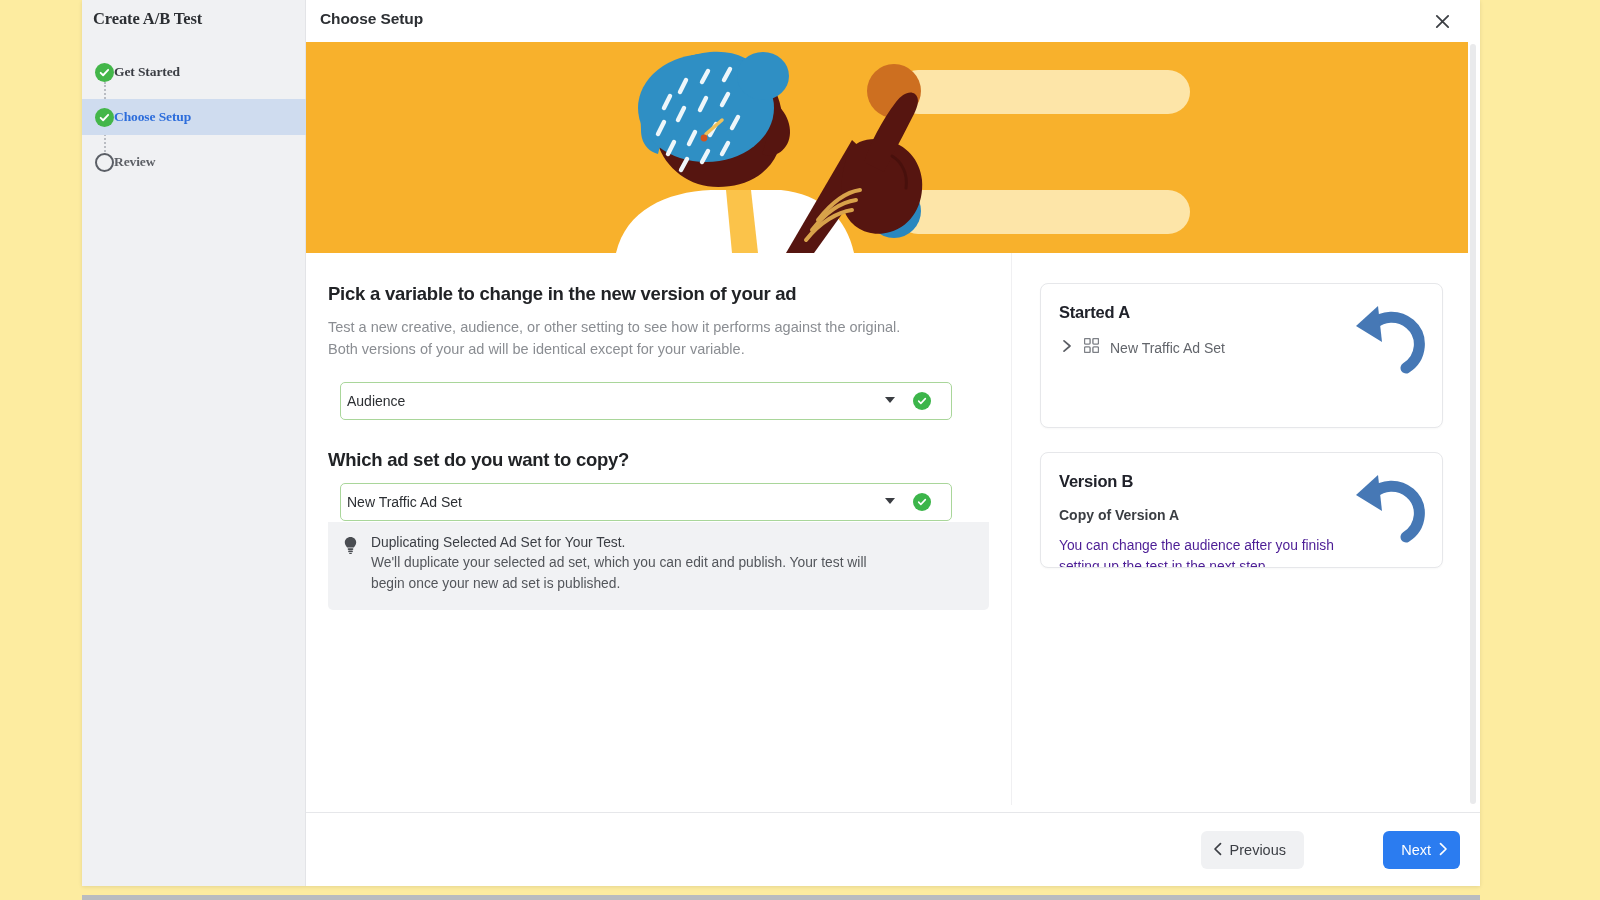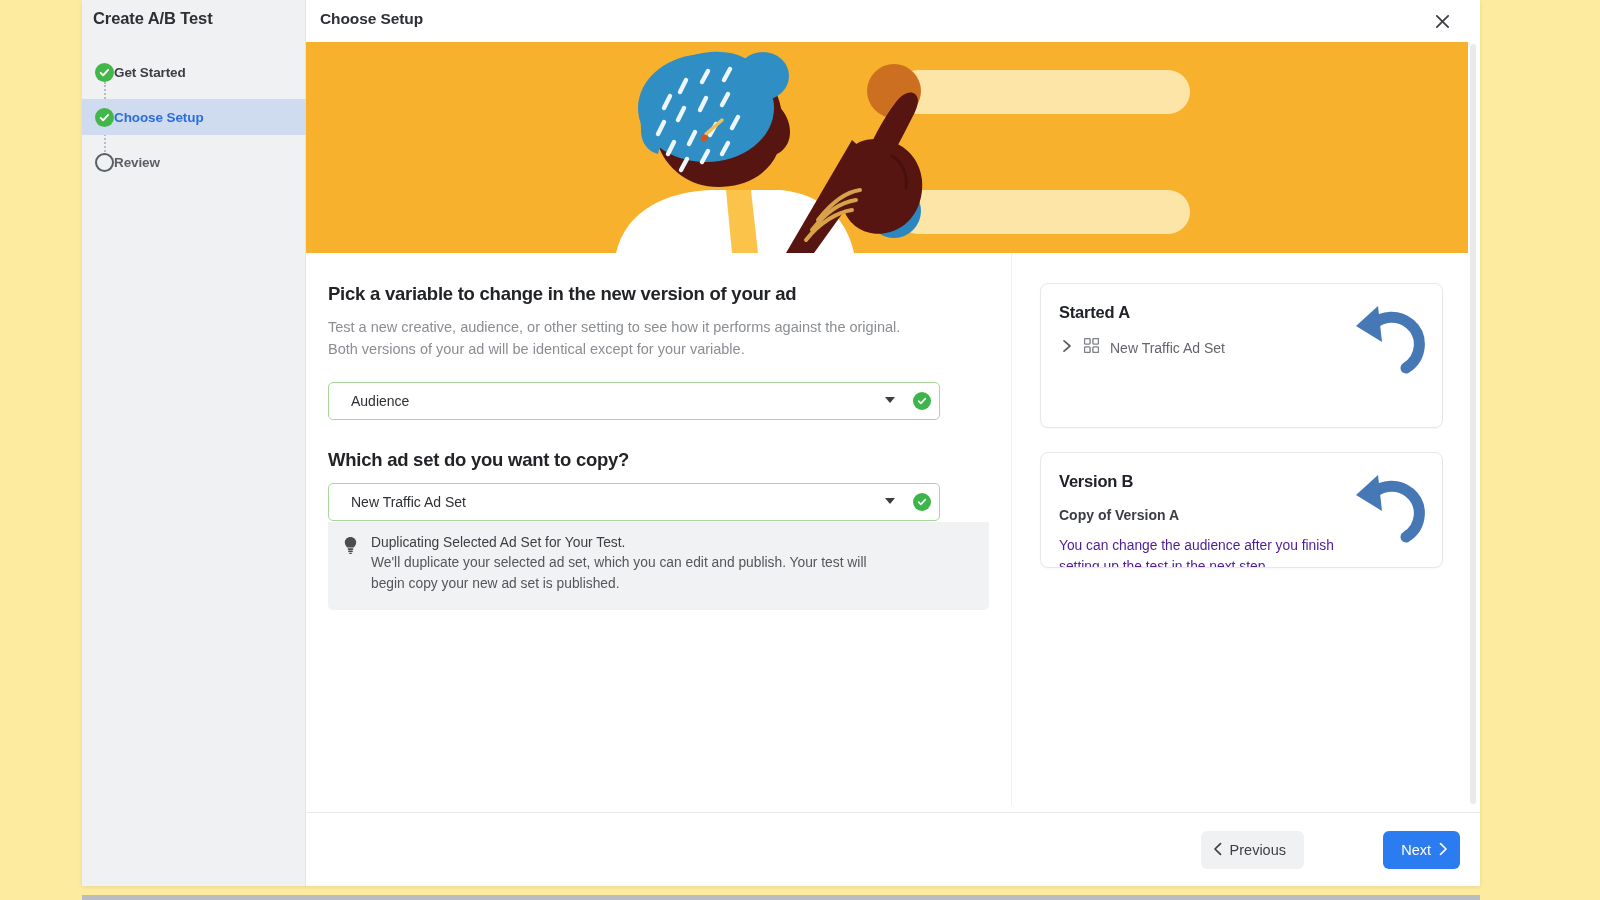--- a/index.html
+++ b/index.html
@@ -28,20 +28,21 @@
   }
 
   
   #sidebar {
     width: 224px;
     flex: 0 0 224px;
     background: #f0f1f3;
     border-right: 1px solid #e3e4e7;
     position: relative;
     box-sizing: border-box;
+    font-family: Liberation Serif, serif;
   }
   #sidebar-title {
     position: absolute;
     left: 11px; top: 9px;
     font-size: 16.5px;
     font-weight: bold;
     color: #2c2f33;
     letter-spacing: -0.1px;
   }
   .step-row {
@@ -179,29 +180,29 @@
   h2.section-title.second { margin-top: 29px; margin-bottom: 12px; }
 
   
   .select-wrap {
     position: relative;
     width: 612px;
     height: 38px;
   }
   .select-box {
     position: absolute;
-    left: 0; top: 0;
+    left: 12px; top: 0;
     width: 612px; height: 38px;
     box-sizing: border-box;
     border: 1.5px solid #a9d69a;
     border-radius: 5px;
     background: #fff;
     display: flex;
     align-items: center;
-    padding-left: 22px;
+    padding-left: 6px;
     font-size: 14px;
     color: #2c2f33;
     cursor: pointer;
   }
   .select-caret {
     position: absolute;
     right: 45px; top: 15px;
     width: 0; height: 0;
     border-left: 5.5px solid transparent;
     border-right: 5.5px solid transparent;
@@ -497,21 +498,21 @@
                 <span id="bulb-icon">
                   <svg width="15" height="18" viewBox="0 0 15 18">
                     <path d="M7.5 1 C4.2 1 1.8 3.4 1.8 6.5 C1.8 8.8 3.2 10.2 4.2 11.4 L10.8 11.4 C11.8 10.2 13.2 8.8 13.2 6.5 C13.2 3.4 10.8 1 7.5 1 Z" fill="#4a4d52"></path>
                     <rect x="4.6" y="12.2" width="5.8" height="1.7" rx="0.8" fill="#4a4d52"></rect>
                     <rect x="5.1" y="14.6" width="4.8" height="1.6" rx="0.8" fill="#4a4d52"></rect>
                     <rect x="6.1" y="16.9" width="2.8" height="1.1" rx="0.55" fill="#4a4d52"></rect>
                   </svg>
                 </span>
                 <div id="info-text">
                   <div id="info-title">Duplicating Selected Ad Set for Your Test.</div>
-                  <div id="info-body">We'll duplicate your selected ad set, which you can edit and publish. Your test will begin copy your new ad set is published.</div>
+                  <div id="info-body">We'll duplicate your selected ad set, which you can edit and publish. Your test will begin once your new ad set is published.</div>
                 </div>
               </div>
             </div>
 
             <div id="right-col">
 
               <div class="version-card" id="card-a">
                 <div class="card-title">Started A</div>
                 <div class="adset-row">
                   <span>

